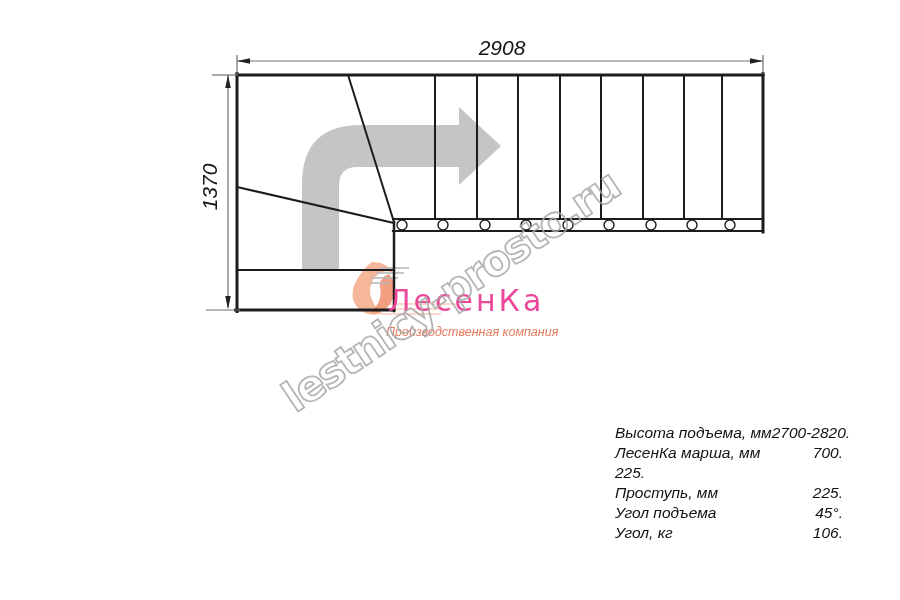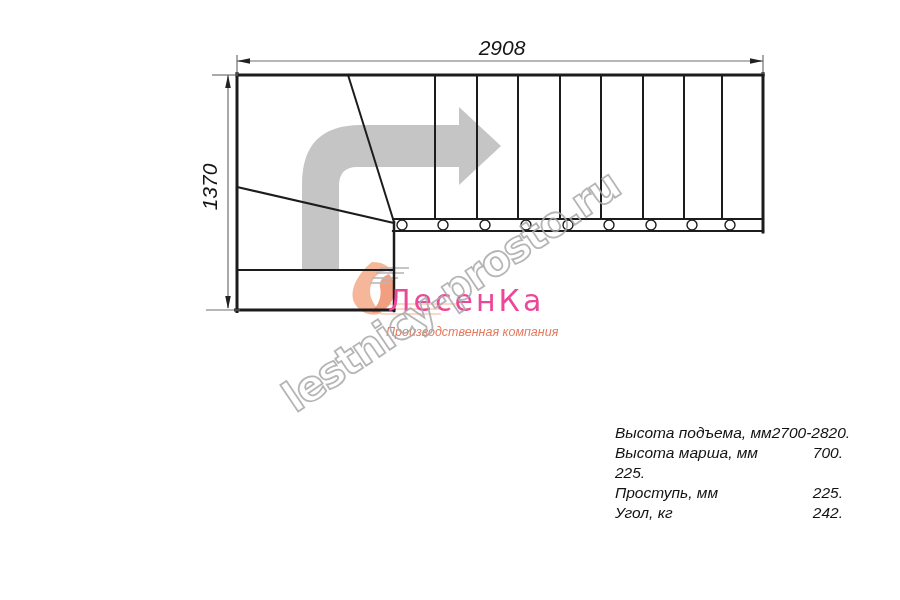--- a/index.html
+++ b/index.html
@@ -116,29 +116,33 @@
   <svg class="layer watermark-layer" width="900" height="600" viewBox="0 0 900 600">
     <text transform="translate(459,303) rotate(-34)" text-anchor="middle" font-size="42" font-weight="bold" letter-spacing="-1.5" fill="none" stroke="#a9a9a9" stroke-width="1.8" opacity="0.85" font-family="DejaVu Sans, sans-serif">lestnicy-prosto.ru</text>
   </svg>
 
   <div class="specs">
     <div class="spec-row">
       <span class="spec-label">Высота подъема, мм</span>
       <span class="spec-value">2700-2820.</span>
     </div>
     <div class="spec-row">
-      <span class="spec-label">Высота марша, мм</span>
+      <span class="spec-label">ЛесенКа марша, мм</span>
       <span class="spec-value">700.</span>
     </div>
     <div class="spec-row">
       <span class="spec-value">225.</span>
     </div>
     <div class="spec-row">
       <span class="spec-label">Проступь, мм</span>
       <span class="spec-value">225.</span>
     </div>
     <div class="spec-row">
+      <span class="spec-label">Угол подъема</span>
+      <span class="spec-value">45°.</span>
+    </div>
+    <div class="spec-row">
       <span class="spec-label">Угол, кг</span>
-      <span class="spec-value">242.</span>
+      <span class="spec-value">106.</span>
     </div>
   </div>
 
 </div>
 
 </body></html>

